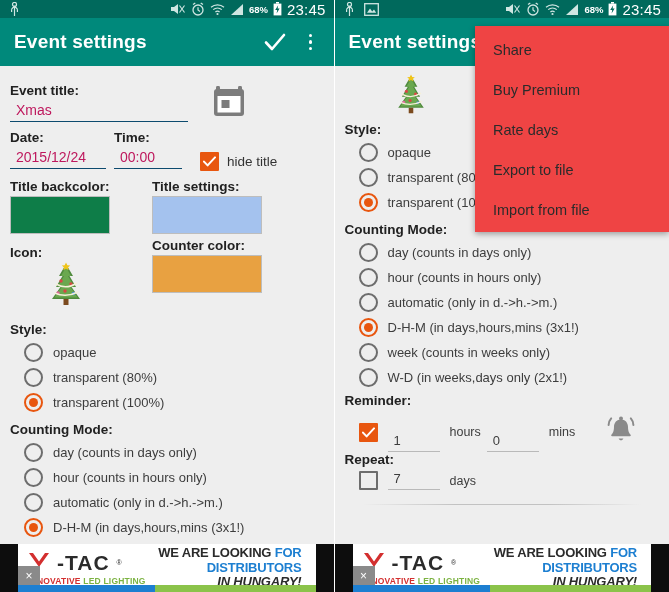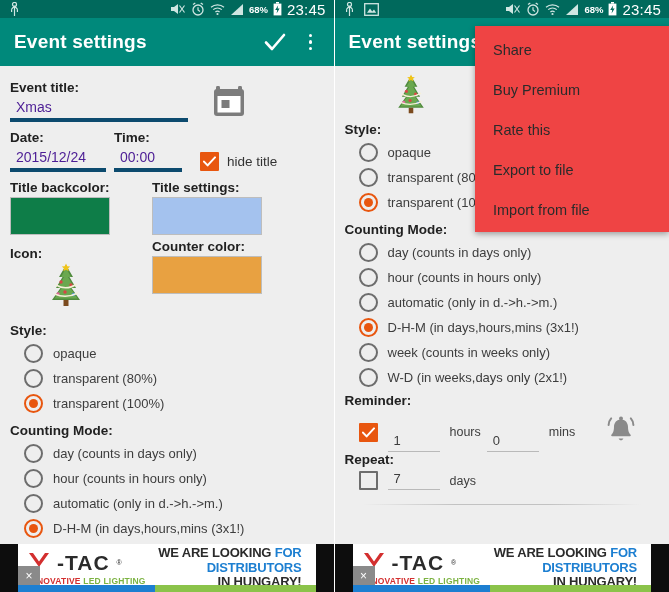--- a/index.html
+++ b/index.html
@@ -37,22 +37,22 @@
 
   
   .content{
     position:absolute;left:0;right:0;top:74px;bottom:48px;
     background:#eeeeee;padding:6px 10px 0 10px;box-sizing:border-box;
     overflow:hidden;
   }
   .lbl{font-size:13.5px;font-weight:bold;color:#212121;margin:0 0 2px 0;}
   .lbl.sub{margin-top:7px;}
   .field{
-    font-size:14px;color:#4c1d95;padding:2px 0 3px 6px;
-    border-bottom:4px solid #0c4a6e;
+    font-size:14px;color:#be185d;padding:2px 0 3px 6px;
+    border-bottom:1px solid #0c4a6e;
   }
 
   
   .title-row{display:flex;align-items:flex-end;}
   .title-left{flex:0 0 186px;}
   .title-input{width:172px;}
   .cal-wrap{margin-left:16px;margin-top:4px;}
 
   .dt-row{display:flex;margin-top:8px;align-items:flex-start;}
   .dt-date{flex:0 0 104px;}
@@ -121,21 +121,21 @@
   .ad-logo{flex:0 0 140px;padding-left:10px;box-sizing:border-box;}
   .vtac{display:flex;align-items:center;gap:7px;}
   .vtac-txt{font-family:"Liberation Sans", sans-serif;font-weight:bold;font-size:21px;
             letter-spacing:1px;color:#2b2b2b;line-height:1;}
   .vtac-reg{font-size:7px;vertical-align:super;color:#2b2b2b;}
   .vtac-sub{font-size:8.5px;font-weight:bold;color:#d32f2f;letter-spacing:.2px;margin-top:2px;}
   .vtac-sub .g{color:#7cb342;}
   .ad-text{flex:1;text-align:right;padding-right:14px;line-height:1.15;}
   .ad-l1{font-size:13px;font-weight:bold;color:#2b2b2b;letter-spacing:-.2px;}
   .ad-l1 .blue{color:#1d7fd1;}
-  .ad-l2{font-size:13px;font-weight:bold;color:#2b2b2b;letter-spacing:-.2px;}
+  .ad-l2{font-size:13px;font-weight:bold;color:#2b2b2b;letter-spacing:-.2px;font-style:italic;}
   .ad-stripe{position:absolute;left:18px;right:18px;bottom:0;height:7px;display:flex;}
   .ad-stripe .b{flex:0 0 46%;background:#1d7fd1;}
   .ad-stripe .g{flex:1;background:#8bc34a;}
   .ad-close{
     position:absolute;left:18px;bottom:7px;width:22px;height:19px;background:#8a8a8a;
     display:flex;align-items:center;justify-content:center;color:#fff;font-size:12px;
   }
 </style>
 </head>
 <body>
@@ -496,21 +496,21 @@
         <span class="num" style="margin-left:10px;">7</span>
         <span class="unit">days</span>
       </div>
 
       <div class="hr-soft"></div>
     </div>
 
     <div class="menu">
       <div class="menu-item">Share</div>
       <div class="menu-item">Buy Premium</div>
-      <div class="menu-item">Rate this</div>
+      <div class="menu-item">Rate days</div>
       <div class="menu-item">Export to file</div>
       <div class="menu-item">Import from file</div>
     </div>
 
     <div class="ad">
       <div class="ad-inner">
         <div class="ad-logo">
           <div class="vtac">
             <span>
               <svg width="22" height="20" viewBox="0 0 22 20">

